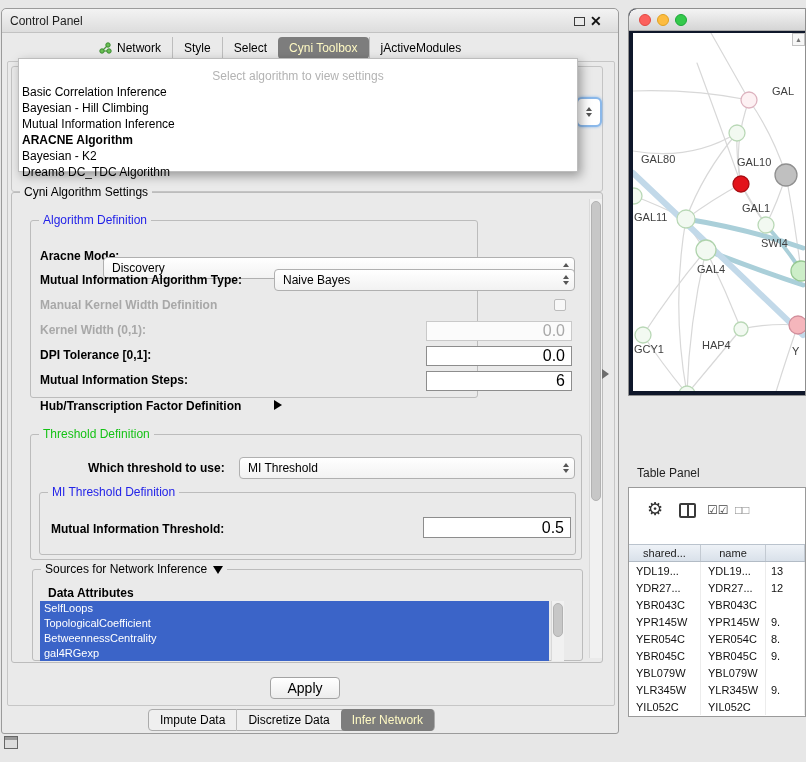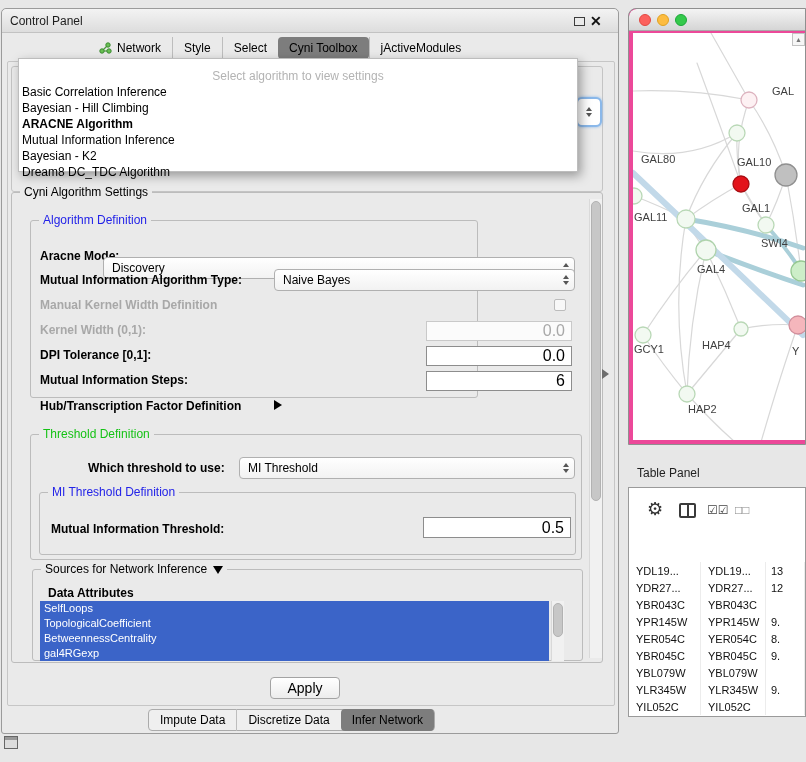--- a/index.html
+++ b/index.html
@@ -9,21 +9,21 @@
   
   .win{position:absolute;left:1px;top:8px;width:618px;height:726px;background:#eaeaea;border:1px solid #9b9b9b;border-radius:5px 5px 3px 3px}
   .titlebar{position:absolute;left:0;top:0;right:0;height:24px;background:linear-gradient(#f3f3f3,#ddd);border-bottom:1px solid #c2c2c2;border-radius:5px 5px 0 0}
   .titlebar .title{position:absolute;left:8px;top:5px;font-size:12px;color:#1c1c1c}
   .float-ic{position:absolute;left:572px;top:8px;width:11px;height:9px;border:1.5px solid #3c3c3c;background:#eaeaea}
   .close-ic{position:absolute;left:588px;top:3px;font-size:14px;font-weight:bold;color:#111;line-height:18px}
 
   .tabstrip{position:absolute;display:flex;align-items:center;height:22px}
   .tab{display:flex;align-items:center;gap:5px;padding:0 11px;height:22px;line-height:22px;font-size:12px;white-space:nowrap}
   .tab+.tab{border-left:1px solid #bdbdbd}
-  .tab.selected{background:#7d7d7d;color:#000000;border-radius:4px;border-left:none}
+  .tab.selected{background:#7d7d7d;color:#fef9c3;border-radius:4px;border-left:none}
 
   .content-border{position:absolute;left:5px;top:52px;width:608px;height:645px;border:1px solid #c6c6c6;border-radius:2px}
   .hidden-group{position:absolute;left:9px;top:57px;width:592px;height:126px;border:1px solid #c4c4c4;border-radius:3px}
   .combo-peek{position:absolute;left:574px;top:88px;width:26px;height:30px;background:#fff;border:2px solid #8ab8ea;border-radius:6px;box-shadow:0 0 3px #8ab8ea;display:flex;flex-direction:column;align-items:center;justify-content:center;gap:2px}
 
   .group{position:absolute;border:1px solid #bcbcbc;border-radius:3px}
   .gtitle{position:absolute;top:-8px;left:8px;background:#eaeaea;padding:0 4px;font-size:12px;line-height:15px;white-space:nowrap;color:#000}
   .gtitle.blue{color:#2323e8}
   .gtitle.green{color:#15c215}
 
@@ -44,21 +44,21 @@
 
   .srclist{position:absolute;background:#fff}
   .srcitem{height:15px;line-height:15px;background:#3b64c8;color:#fff;font-size:11px;padding-left:4px;white-space:nowrap}
 
   .vscroll{position:absolute;background:#f1f1f1;border-left:1px solid #d9d9d9}
   .vthumb{position:absolute;left:1px;right:1px;background:#c7c7c7;border:1px solid #b2b2b2;border-radius:6px}
 
   .btn{position:absolute;background:linear-gradient(#fff,#ececec);border:1px solid #a3a3a3;border-radius:4px;font-size:14px;display:flex;align-items:center;justify-content:center;color:#000}
 
   
-  .netwin{position:absolute;left:628px;top:8px;width:178px;height:437px;border-radius:8px 0 0 0;overflow:hidden;border:1px solid #8f8f8f;background:#ec4899}
+  .netwin{position:absolute;left:628px;top:8px;width:178px;height:388px;border-radius:8px 0 0 0;overflow:hidden;border:1px solid #8f8f8f;background:#0f172a}
   .net-titlebar{position:absolute;left:0;top:0;right:0;height:22px;background:linear-gradient(#f4f4f4,#d5d5d5);border-bottom:1px solid #a9a9a9;border-radius:8px 0 0 0}
   .tl{position:absolute;top:5px;width:12px;height:12px;border-radius:50%}
   .tl.red{left:10px;background:#fc615d;border:1px solid #e14942}
   .tl.yellow{left:28px;background:#fdbc40;border:1px solid #dfa123}
   .tl.green{left:46px;background:#34c94b;border:1px solid #1da73a}
   .net-canvas{position:absolute;left:4px;top:24px;right:0;bottom:4px;background:#fff;overflow:hidden}
   .net-canvas svg{position:absolute;left:0;top:0}
   .net-canvas text{font-family:"Liberation Sans",sans-serif;font-size:11px;fill:#3f3f3f}
   .scroll-btn{position:absolute;right:0;top:24px;width:13px;height:13px;background:#f6f6f6;border:1px solid #c2c2c2;font-size:7px;color:#777;display:flex;align-items:center;justify-content:center}
 
@@ -221,22 +221,22 @@
     <span class="tab selected">
         <span>Infer Network</span>
       </span>
   </div>
 </div>
 
 <div class="popup">
   <div class="popup-placeholder">Select algorithm to view settings</div>
   <div class="popup-item">Basic Correlation Inference</div>
   <div class="popup-item">Bayesian - Hill Climbing</div>
+  <div class="popup-item">Mutual Information Inference</div>
   <div class="popup-item bold">ARACNE Algorithm</div>
-  <div class="popup-item">Mutual Information Inference</div>
   <div class="popup-item">Bayesian - K2</div>
   <div class="popup-item">Dream8 DC_TDC Algorithm</div>
 </div>
 
 <span class="split-arrow"></span>
 
 <div class="netwin">
   <div class="net-titlebar">
     <span class="tl red"></span>
     <span class="tl yellow"></span>
@@ -304,20 +304,25 @@
 <span class="tp-title">Table Panel</span>
 
 <div class="tpanel">
   <span class="tp-gear">⚙</span>
   <span class="tp-cols">
       <span></span>
     </span>
   <span class="tp-pair" style="left:78px">☑☑</span>
   <span class="tp-pair" style="left:106px;color:#888">□□</span>
 
+  <div class="thead">
+    <span class="th c1">shared...</span>
+    <span class="th c2">name</span>
+    <span class="th c3"></span>
+  </div>
 
   <div class="tbody">
     <div class="trow">
         <span class="td c1">YDL19...</span>
         <span class="td c2">YDL19...</span>
         <span class="td c3">13</span>
       </div>
     <div class="trow">
         <span class="td c1">YDR27...</span>
         <span class="td c2">YDR27...</span>

